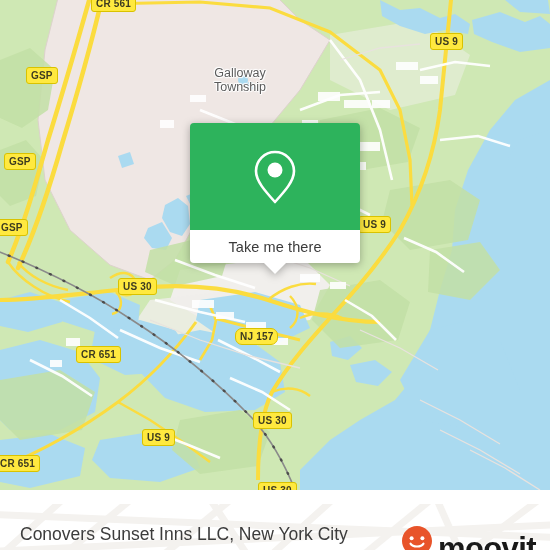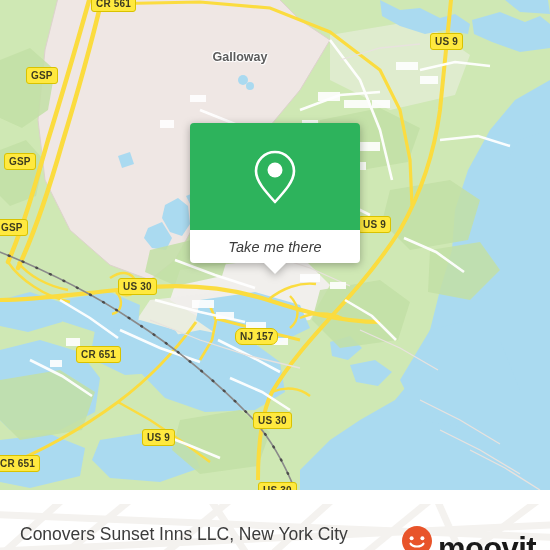--- a/index.html
+++ b/index.html
@@ -104,21 +104,20 @@
   }
   #popup-footer {
     position: relative;
     width: 170px;
     height: 33px;
     background: #ffffff;
     border-radius: 0 0 4px 4px;
     display: flex;
     align-items: center;
     justify-content: center;
-    font-style: italic;
   }
   #popup-label {
     color: #3b3b3b;
     font-family: "Liberation Sans", sans-serif;
     font-size: 14.5px;
     letter-spacing: 0.1px;
   }
   #popup-tail {
     position: absolute;
     left: 50%;
@@ -334,22 +333,23 @@
           <rect x="300" y="274" width="20" height="8"></rect>
           <rect x="330" y="282" width="16" height="7"></rect>
         </g>
 
         <path d="M -5,250 C 40,268 90,292 132,320 C 176,348 215,380 252,418 C 272,440 285,465 295,490" stroke="#8a8a8a" stroke-width="1.6" fill="none"></path>
         <path d="M -5,250 C 40,268 90,292 132,320 C 176,348 215,380 252,418 C 272,440 285,465 295,490" stroke="#4d4d4d" stroke-width="2.4" fill="none" stroke-dasharray="1 14" stroke-linecap="round"></path>
 
       </g>
     </svg>
 
-    <div class="place-label" style="left:196px; top:50px; width:88px;font-weight:bold;">
+    <div class="place-label" style="left:196px; top:66px; width:88px;">
       <div>Galloway</div>
+      <div>Township</div>
     </div>
 
     <div class="shield" style="left:91px; top:-5px;">CR 561</div>
     <div class="shield" style="left:430px; top:33px;">US 9</div>
     <div class="shield" style="left:26px; top:67px;">GSP</div>
     <div class="shield" style="left:4px; top:153px;">GSP</div>
     <div class="shield" style="left:-4px; top:219px;">GSP</div>
     <div class="shield" style="left:358px; top:216px;">US 9</div>
     <div class="shield" style="left:118px; top:278px;">US 30</div>
     <div class="shield" style="left:235px; top:328px;border-radius:7px;">NJ 157</div>

